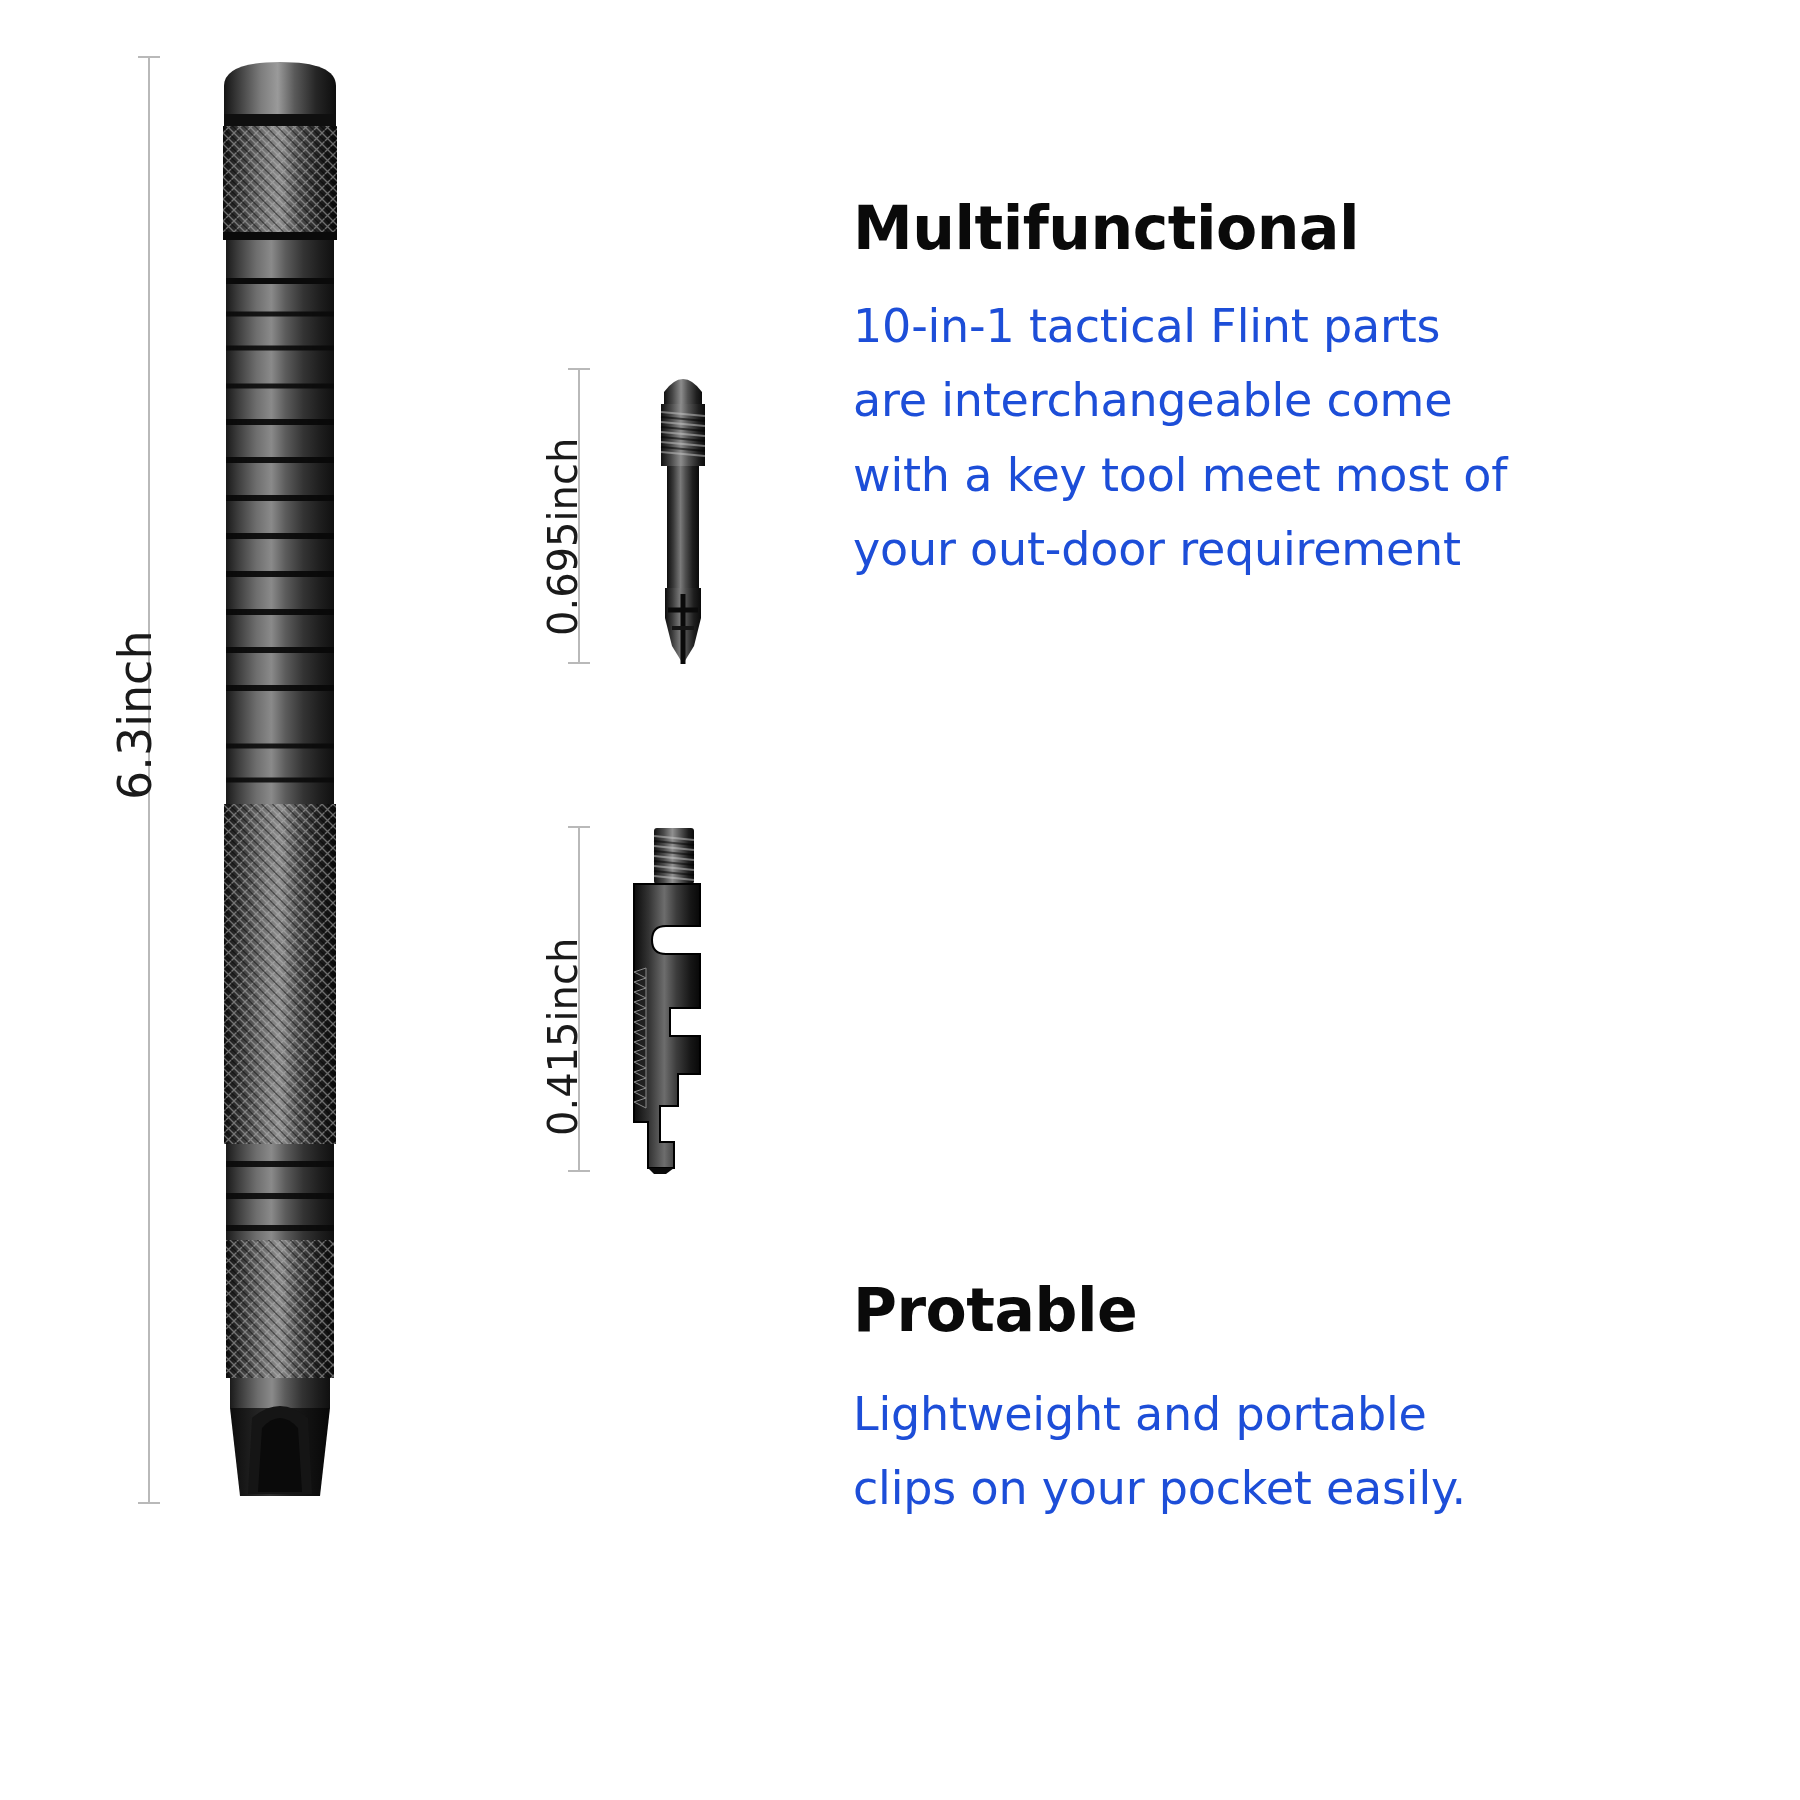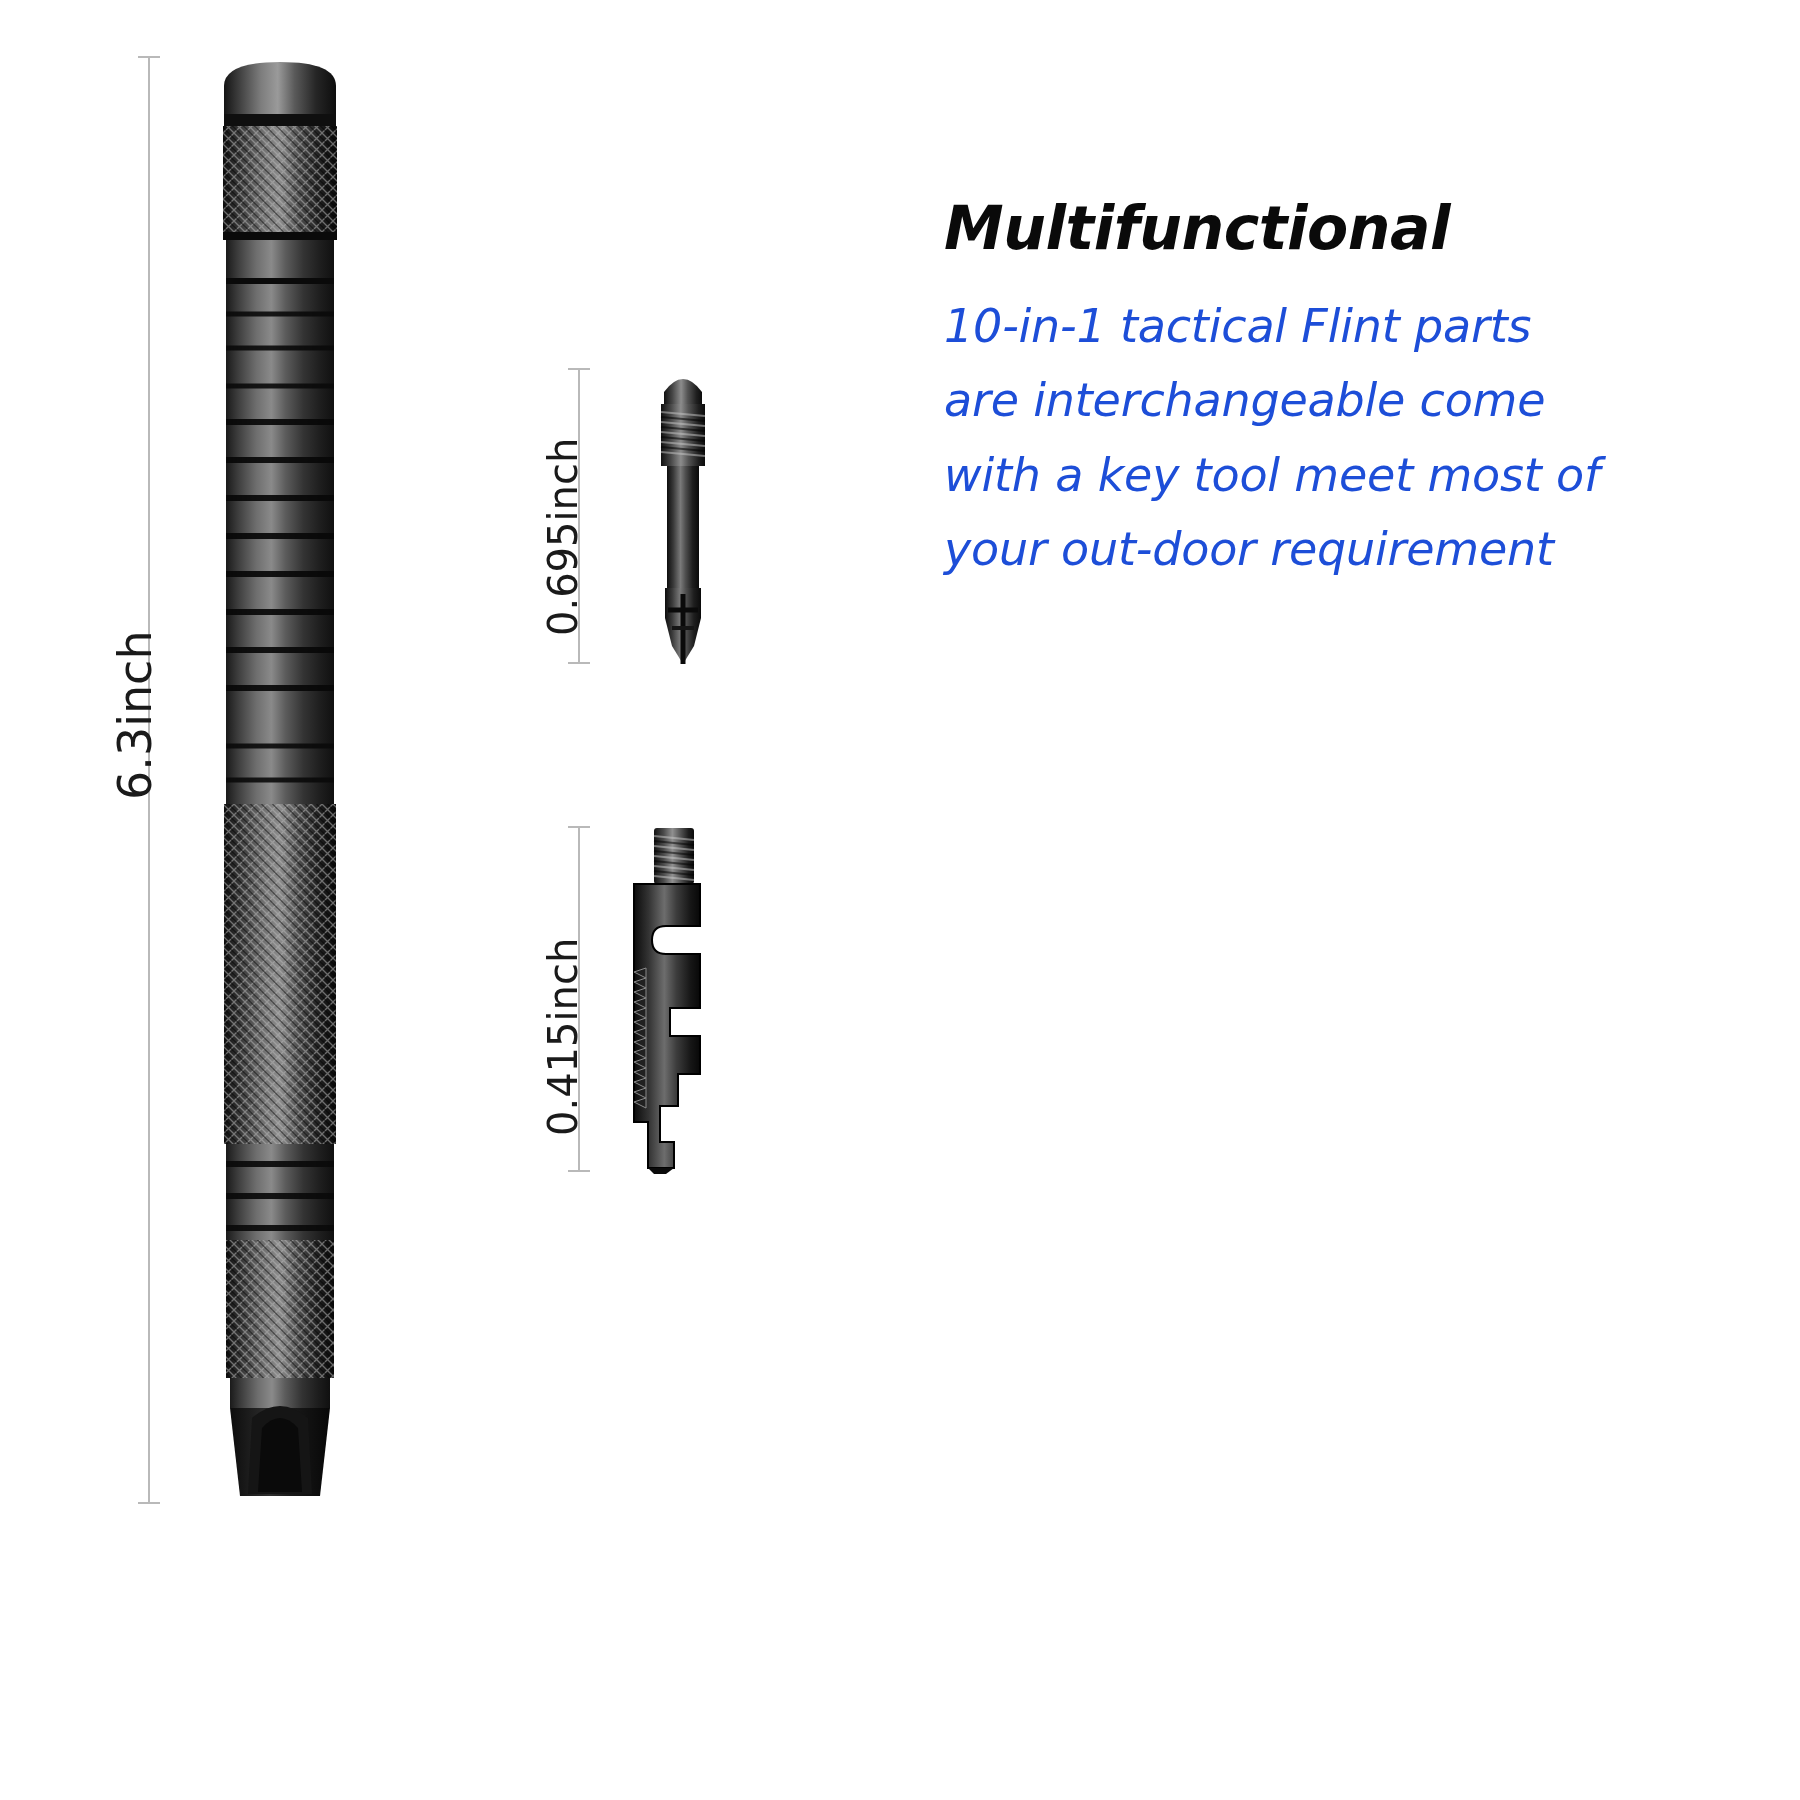--- a/index.html
+++ b/index.html
@@ -87,25 +87,24 @@
     position: absolute;
     left: 608px;
     top: 822px;
     width: 130px;
     height: 352px;
   }
 
   
   #text-col {
     position: absolute;
-    left: 944px;
+    left: 853px;
     top: 0;
     width: 660px;
     height: 1265px;
-    font-style: italic;
   }
   .feature-block { position: absolute; left: 0; width: 660px; }
   #block-multifunctional { top: 196px; }
   #block-protable { top: 1278px; }
 
   .feature-heading {
     font-family: "DejaVu Sans", sans-serif;
     font-weight: bold;
     font-size: 60px;
     line-height: 1.08;
@@ -392,16 +391,20 @@
     </svg>
   </div>
 
   <div id="text-col">
 
     <div id="block-multifunctional" class="feature-block">
       <h2 class="feature-heading">Multifunctional</h2>
       <p class="feature-body">10-in-1 tactical Flint parts are interchangeable come with a key tool meet most of your out-door requirement</p>
     </div>
 
+    <div id="block-protable" class="feature-block">
+      <h2 class="feature-heading">Protable</h2>
+      <p class="feature-body">Lightweight and portable clips on your pocket easily.</p>
+    </div>
 
   </div>
 
 </div>
 
 </body></html>

